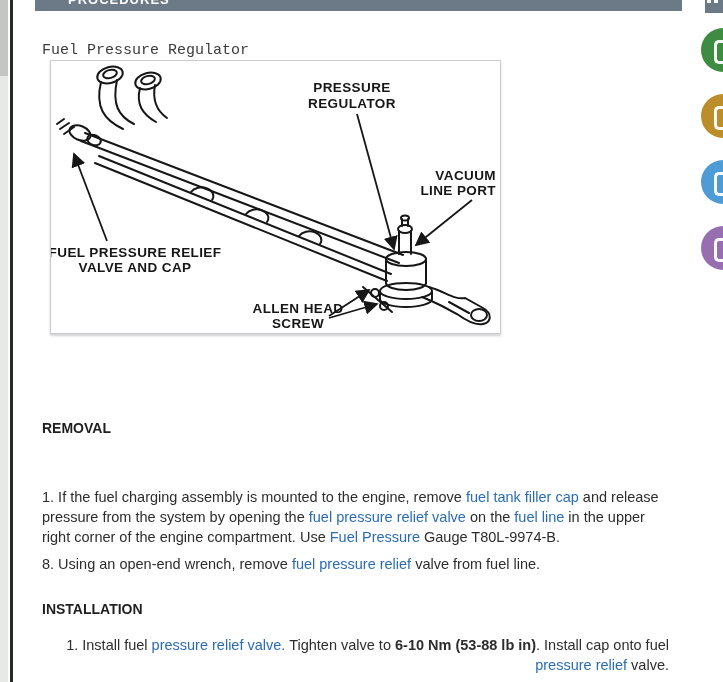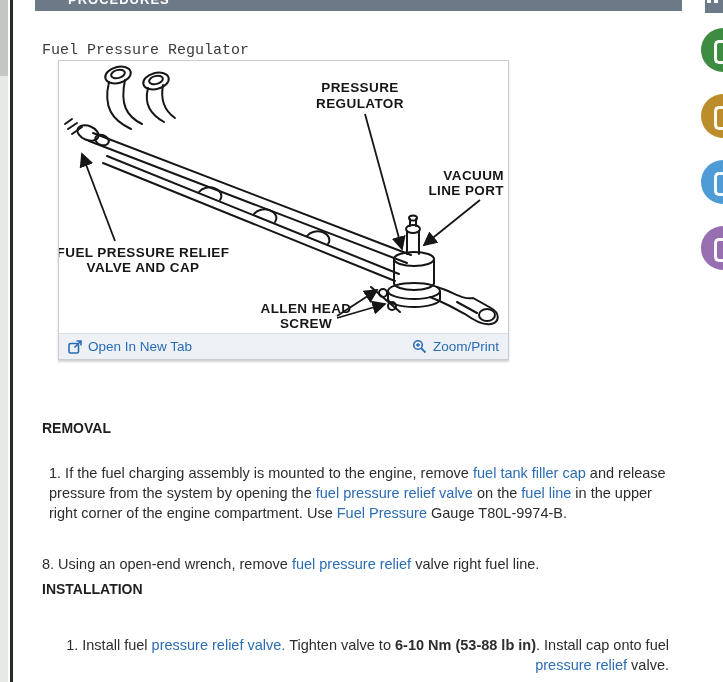--- a/index.html
+++ b/index.html
@@ -32,47 +32,48 @@
   }
   .bar-fragment { position: absolute; top: 0; width: 4px; height: 3px; background: #ffffff; }
 
   
   #figure-title {
     left: 42px; top: 42px; font-size: 15px; color: #3c3c3c; line-height: 17px; font-family: Liberation Mono, monospace;
   }
 
   
   #image-card {
-    left: 58px; top: 60px; width: 449px;
+    left: 50px; top: 60px; width: 449px;
     border: 1px solid #c9ccd0;
     background: #b91c1c;
     box-shadow: 0 2px 2px rgba(0,0,0,0.18);
+    text-decoration: underline;
   }
   #diagram-svg { display: block; background: #ffffff; }
   #card-footer {
     height: 25px; background: #edf1f6; border-top: 1px solid #d9dee4;
     display: flex; align-items: center; justify-content: space-between;
     padding: 0 9px;
   }
   .footer-link {
     display: flex; align-items: center; gap: 6px;
     color: #2a6cb5; font-size: 13.5px; cursor: pointer; text-decoration: none;
   }
 
   
   .section-heading {
     font-size: 14px; font-weight: bold; color: #1f1f1f;
   }
   #removal-heading { left: 42px; top: 420px; }
-  #installation-heading { left: 42px; top: 581px; }
+  #installation-heading { left: 42px; top: 601px; }
   .step-para {
     left: 42px; width: 627px;
     font-size: 14.5px; line-height: 20px; color: #2d2d2d;
   }
-  #removal-step-1 { top: 448px; margin-left: 7px; }
+  #removal-step-1 { top: 472px; }
   #removal-step-2 { top: 539px; }
   #installation-step-1 { top: 620px; text-align: right; }
   .seg-plain { color: #2d2d2d; }
   .seg-link { color: #2a6cb5; cursor: pointer; }
   .seg-bold { color: #2d2d2d; font-weight: bold; }
 
   
   .side-badge {
     left: 701px; width: 44px; height: 44px; border-radius: 50%;
     overflow: hidden;
@@ -178,42 +179,25 @@
       <text class="diag-label" x="301" y="47" text-anchor="middle">REGULATOR</text>
       <text class="diag-label" x="445" y="119" text-anchor="end">VACUUM</text>
       <text class="diag-label" x="445" y="134" text-anchor="end">LINE PORT</text>
       <text class="diag-label" x="84" y="196" text-anchor="middle">FUEL PRESSURE RELIEF</text>
       <text class="diag-label" x="84" y="211" text-anchor="middle">VALVE AND CAP</text>
       <text class="diag-label" x="247" y="252" text-anchor="middle">ALLEN HEAD</text>
       <text class="diag-label" x="247" y="267" text-anchor="middle">SCREW</text>
     </g>
   </svg>
 
-  <div id="card-footer">
-    <a class="footer-link">
-      <svg width="14" height="14" viewBox="0 0 14 14">
-        <rect x="1" y="3.5" width="9.5" height="9.5" rx="1.5" fill="none" stroke="#2a6cb5" stroke-width="1.6"></rect>
-        <path d="M 6.5,7.5 L 12.5,1.5 M 8.5,1 L 13,1 L 13,5.5" fill="none" stroke="#2a6cb5" stroke-width="1.6"></path>
-      </svg>
-      <span>Open In New Tab</span>
-    </a>
-    <a class="footer-link">
-      <svg width="15" height="15" viewBox="0 0 15 15">
-        <circle cx="6" cy="6" r="4.3" fill="none" stroke="#2a6cb5" stroke-width="1.6"></circle>
-        <path d="M 4,6 L 8,6 M 6,4 L 6,8" stroke="#2a6cb5" stroke-width="1.3"></path>
-        <path d="M 9.3,9.3 L 13.5,13.5" stroke="#2a6cb5" stroke-width="1.9"></path>
-      </svg>
-      <span>Zoom/Print</span>
-    </a>
-  </div>
 </div>
 
 <div class="abs section-heading" id="removal-heading">REMOVAL</div>
 <p class="abs step-para" id="removal-step-1"><span class="seg-plain"> 1. If the fuel charging assembly is mounted to the engine, remove </span><span class="seg-link">fuel tank filler cap</span><span class="seg-plain"> and release pressure from the system by opening the </span><span class="seg-link">fuel pressure relief valve</span><span class="seg-plain"> on the </span><span class="seg-link">fuel line</span><span class="seg-plain"> in the upper right corner of the engine compartment. Use </span><span class="seg-link">Fuel Pressure</span><span class="seg-plain"> Gauge T80L-9974-B.</span></p>
-<p class="abs step-para" id="removal-step-2"><span class="seg-plain"> 8. Using an open-end wrench, remove </span><span class="seg-link">fuel pressure relief</span><span class="seg-plain"> valve right fuel line.</span></p>
+<p class="abs step-para" id="removal-step-2"><span class="seg-plain"> 8. Using an open-end wrench, remove </span><span class="seg-link">fuel pressure relief</span><span class="seg-plain"> valve from fuel line.</span></p>
 
 <div class="abs section-heading" id="installation-heading">INSTALLATION</div>
 <p class="abs step-para" id="installation-step-1"><span class="seg-plain"> 1. Install fuel </span><span class="seg-link">pressure relief valve.</span><span class="seg-plain"> Tighten valve to </span><span class="seg-bold">6-10 Nm (53-88 lb in)</span><span class="seg-plain">. Install cap onto fuel </span><span class="seg-link">pressure relief</span><span class="seg-plain"> valve.</span></p>
 
 <div class="abs side-badge" id="side-badge-0" style="background: rgb(62, 140, 66);">
   <span class="badge-glyph-fragment"></span>
 </div>
 <div class="abs side-badge" id="side-badge-1" style="background: rgb(187, 141, 43);">
   <span class="badge-glyph-fragment"></span>
 </div>

